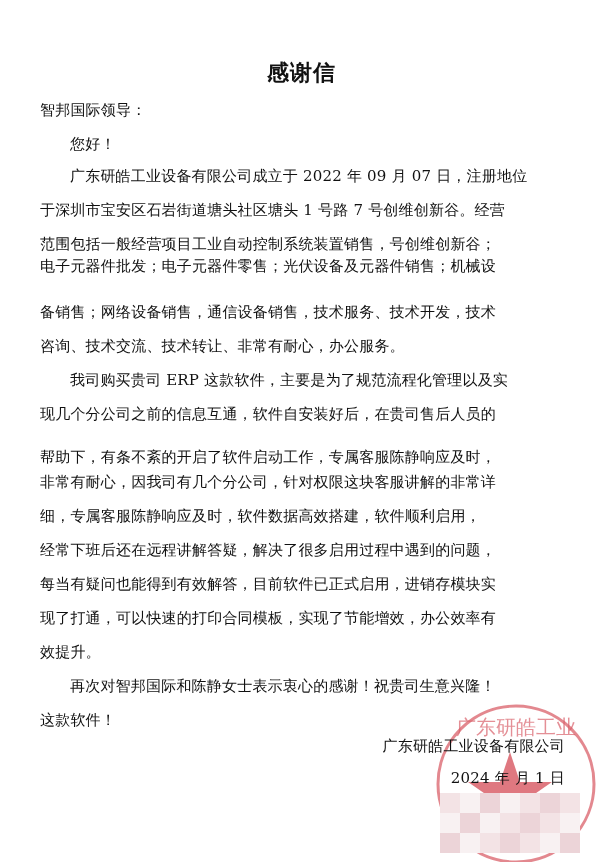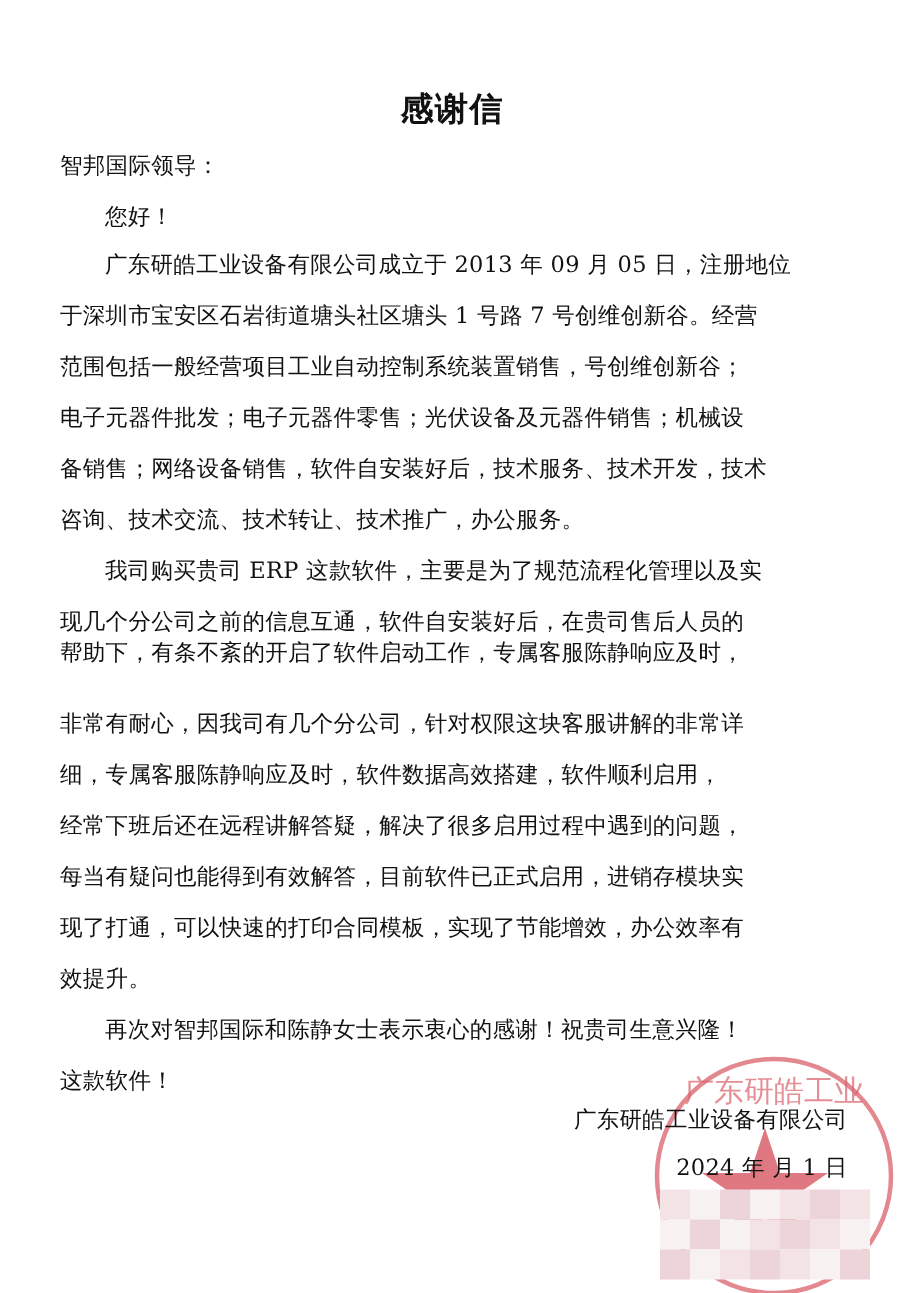--- a/index.html
+++ b/index.html
@@ -20,32 +20,32 @@
 </style>
 </head>
 <body>
 
 <div class="title">感谢信</div>
 
 <div class="line" style="top:101px">智邦国际领导：</div>
 <div class="line indent" style="top:135px">您好！</div>
 
 <div>
-  <div class="line indent" style="top:167px">广东研皓工业设备有限公司成立于 2013 年 09 月 05 日，注册地位</div>
+  <div class="line indent" style="top:167px">广东研皓工业设备有限公司成立于 2022 年 09 月 07 日，注册地位</div>
   <div class="line" style="top:201px">于深圳市宝安区石岩街道塘头社区塘头 1 号路 7 号创维创新谷。经营</div>
   <div class="line" style="top:235px">范围包括一般经营项目工业自动控制系统装置销售，号创维创新谷；</div>
-  <div class="line" style="top:269px">电子元器件批发；电子元器件零售；光伏设备及元器件销售；机械设</div>
-  <div class="line" style="top:303px">备销售；网络设备销售，软件自安装好后，技术服务、技术开发，技术</div>
-  <div class="line" style="top:337px">咨询、技术交流、技术转让、技术推广，办公服务。</div>
+  <div class="line" style="top:257px">电子元器件批发；电子元器件零售；光伏设备及元器件销售；机械设</div>
+  <div class="line" style="top:303px">备销售；网络设备销售，通信设备销售，技术服务、技术开发，技术</div>
+  <div class="line" style="top:337px">咨询、技术交流、技术转让、非常有耐心，办公服务。</div>
 </div>
 
 <div>
   <div class="line indent" style="top:371px">我司购买贵司 ERP 这款软件，主要是为了规范流程化管理以及实</div>
   <div class="line" style="top:405px">现几个分公司之前的信息互通，软件自安装好后，在贵司售后人员的</div>
-  <div class="line" style="top:426px">帮助下，有条不紊的开启了软件启动工作，专属客服陈静响应及时，</div>
+  <div class="line" style="top:448px">帮助下，有条不紊的开启了软件启动工作，专属客服陈静响应及时，</div>
   <div class="line" style="top:473px">非常有耐心，因我司有几个分公司，针对权限这块客服讲解的非常详</div>
   <div class="line" style="top:507px">细，专属客服陈静响应及时，软件数据高效搭建，软件顺利启用，</div>
   <div class="line" style="top:541px">经常下班后还在远程讲解答疑，解决了很多启用过程中遇到的问题，</div>
   <div class="line" style="top:575px">每当有疑问也能得到有效解答，目前软件已正式启用，进销存模块实</div>
   <div class="line" style="top:609px">现了打通，可以快速的打印合同模板，实现了节能增效，办公效率有</div>
   <div class="line" style="top:643px">效提升。</div>
 </div>
 
 <div>
   <div class="line indent" style="top:677px">再次对智邦国际和陈静女士表示衷心的感谢！祝贵司生意兴隆！</div>

